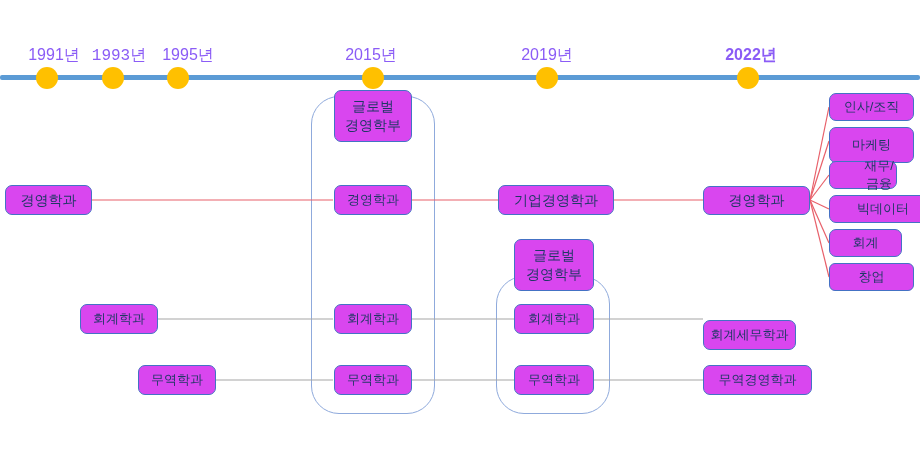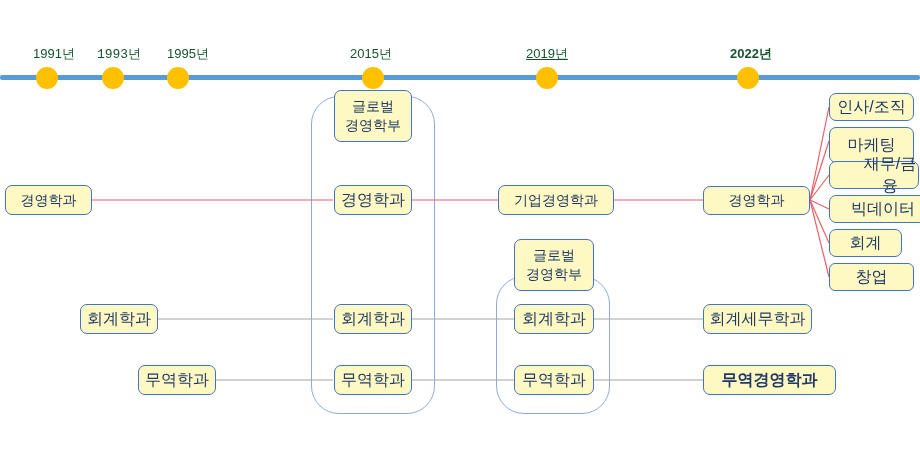--- a/index.html
+++ b/index.html
@@ -31,42 +31,42 @@
     height:22px;
     margin-left:-11px;
     top:67px;
     background:#FFC000;
     border-radius:50%;
   }
   .tl-label{
     position:absolute;
     top:45px;
     transform:translateX(-50%);
-    font-size:13px;
-    color:#14532d;
+    font-size:16px;
+    color:#8b5cf6;
     white-space:nowrap;
     letter-spacing:0px;
   }
   
   .node{
     position:absolute;
     box-sizing:border-box;
     border:1.3px solid #4472C4;
     border-radius:7px;
-    background:#fef9c3;
+    background:#d946ef;
     color:#1F3864;
     font-size:14px;
     display:flex;
     align-items:center;
     justify-content:center;
     text-align:center;
     line-height:1.35;
     z-index:6;
   }
-  .node.small{font-size:16px;}
+  .node.small{font-size:13px;}
   .node.two-line{
     flex-direction:column;
     justify-content:center;
   }
   .node.two-line span{display:block;}
   
   .group-box{
     position:absolute;
     box-sizing:border-box;
     border:1.1px solid #8FAADC;
@@ -94,21 +94,21 @@
   <div class="tl-dot" style="left:113px;"></div>
   <div class="tl-dot" style="left:178px;"></div>
   <div class="tl-dot" style="left:373px;"></div>
   <div class="tl-dot" style="left:547px;"></div>
   <div class="tl-dot" style="left:748px;"></div>
 
   <div class="tl-label" style="left:54px;">1991년</div>
   <div class="tl-label" style="left:119px;font-family:Liberation Mono, monospace;">1993년</div>
   <div class="tl-label" style="left:188px;">1995년</div>
   <div class="tl-label" style="left:371px;text-align:right;">2015년</div>
-  <div class="tl-label" style="left:547px;text-decoration:underline;">2019년</div>
+  <div class="tl-label" style="left:547px;">2019년</div>
   <div class="tl-label" style="left:751px;font-weight:bold;">2022년</div>
 
   <svg id="wires" viewBox="0 0 920 453">
 
     <line x1="92" y1="200" x2="333" y2="200" stroke="#E8606A" stroke-width="1.2"></line>
     <line x1="412" y1="200" x2="498" y2="200" stroke="#E8606A" stroke-width="1.2"></line>
     <line x1="614" y1="200" x2="703" y2="200" stroke="#E8606A" stroke-width="1.2"></line>
 
     <line x1="158" y1="319" x2="333" y2="319" stroke="#A6A6A6" stroke-width="1.1"></line>
     <line x1="412" y1="319" x2="514" y2="319" stroke="#A6A6A6" stroke-width="1.1"></line>
@@ -163,34 +163,34 @@
   <div class="node small" style="left:514px; top:304px; width:80px; height:30px;">
     <span>회계학과</span>
   </div>
   <div class="node small" style="left:514px; top:365px; width:80px; height:30px;">
     <span>무역학과</span>
   </div>
 
   <div class="node" style="left:703px; top:186px; width:107px; height:29px;">
     <span>경영학과</span>
   </div>
-  <div class="node small" style="left:703px; top:304px; width:109px; height:30px;">
+  <div class="node small" style="left:703px; top:320px; width:93px; height:30px;">
     <span>회계세무학과</span>
   </div>
-  <div class="node small" style="left:703px; top:365px; width:133px; height:30px;font-weight:bold;">
+  <div class="node small" style="left:703px; top:365px; width:109px; height:30px;">
     <span>무역경영학과</span>
   </div>
 
   <div class="node small" style="left:829px; top:93px; width:85px; height:28px;">
     <span>인사/조직</span>
   </div>
   <div class="node small" style="left:829px; top:127px; width:85px; height:36px;">
     <span>마케팅</span>
   </div>
-  <div class="node small" style="left:829px; top:161px; width:90px; height:28px;padding-left:32px;">
+  <div class="node small" style="left:829px; top:161px; width:68px; height:28px;padding-left:32px;">
     <span>재무/금융</span>
   </div>
   <div class="node small" style="left:829px; top:195px; width:108px; height:28px;">
     <span>빅데이터</span>
   </div>
   <div class="node small" style="left:829px; top:229px; width:73px; height:28px;">
     <span>회계</span>
   </div>
   <div class="node small" style="left:829px; top:263px; width:85px; height:28px;border-radius:6px;">
     <span>창업</span>

